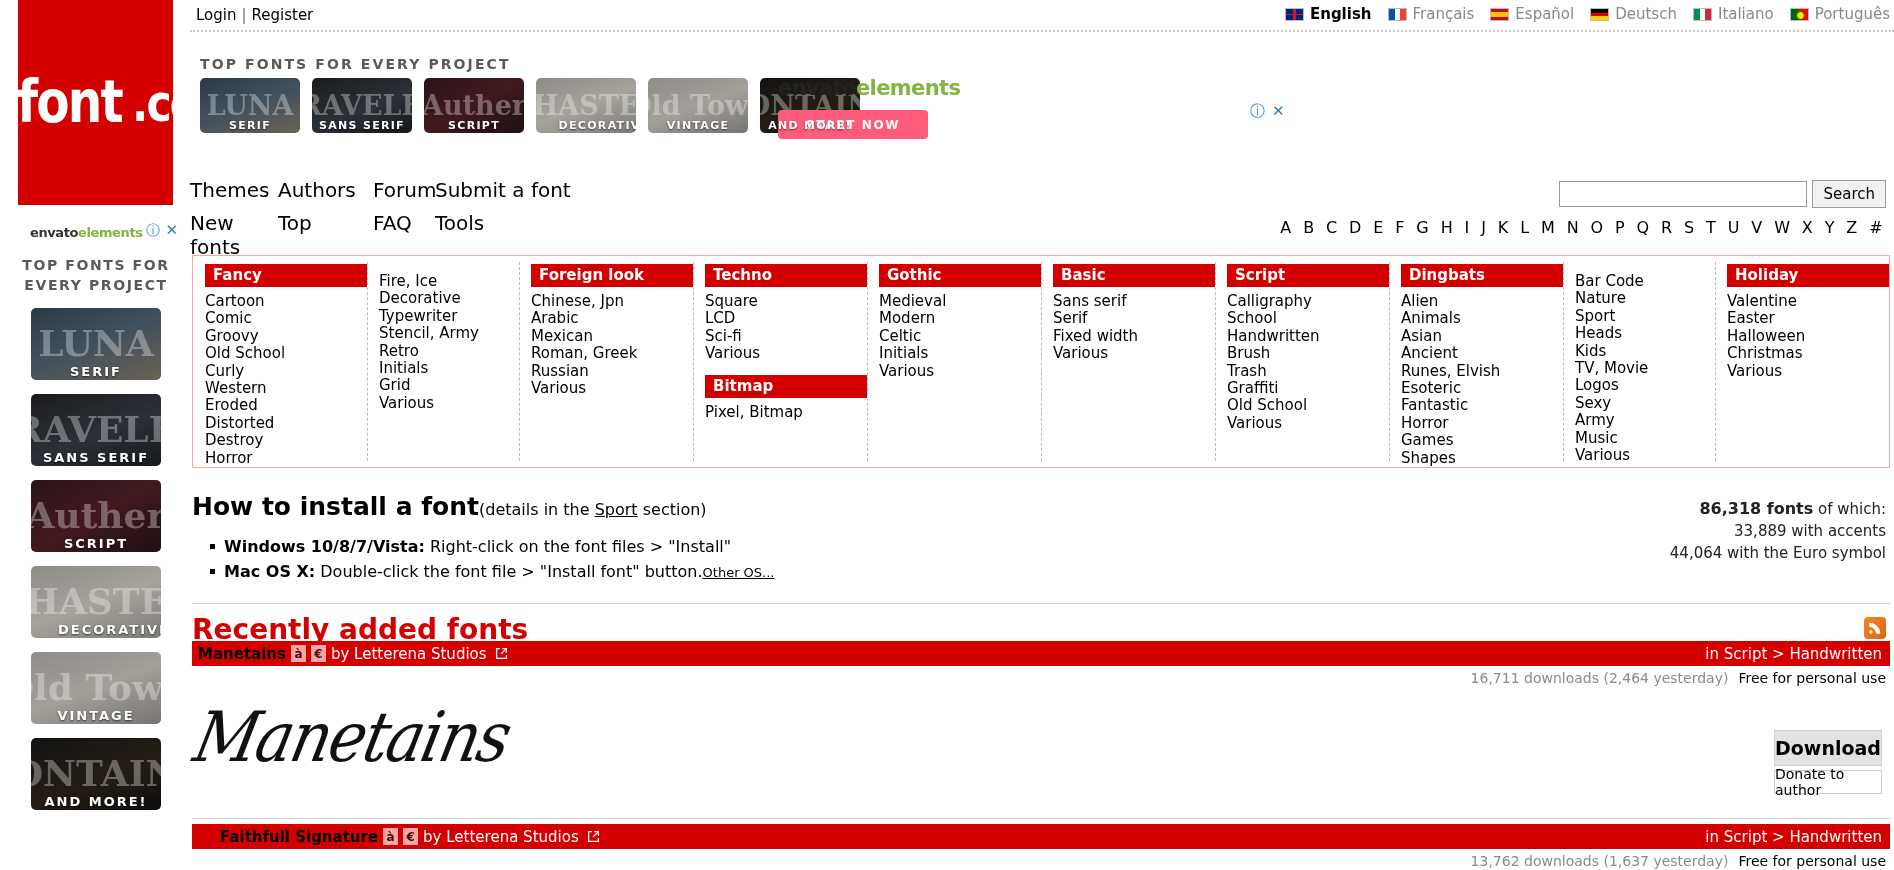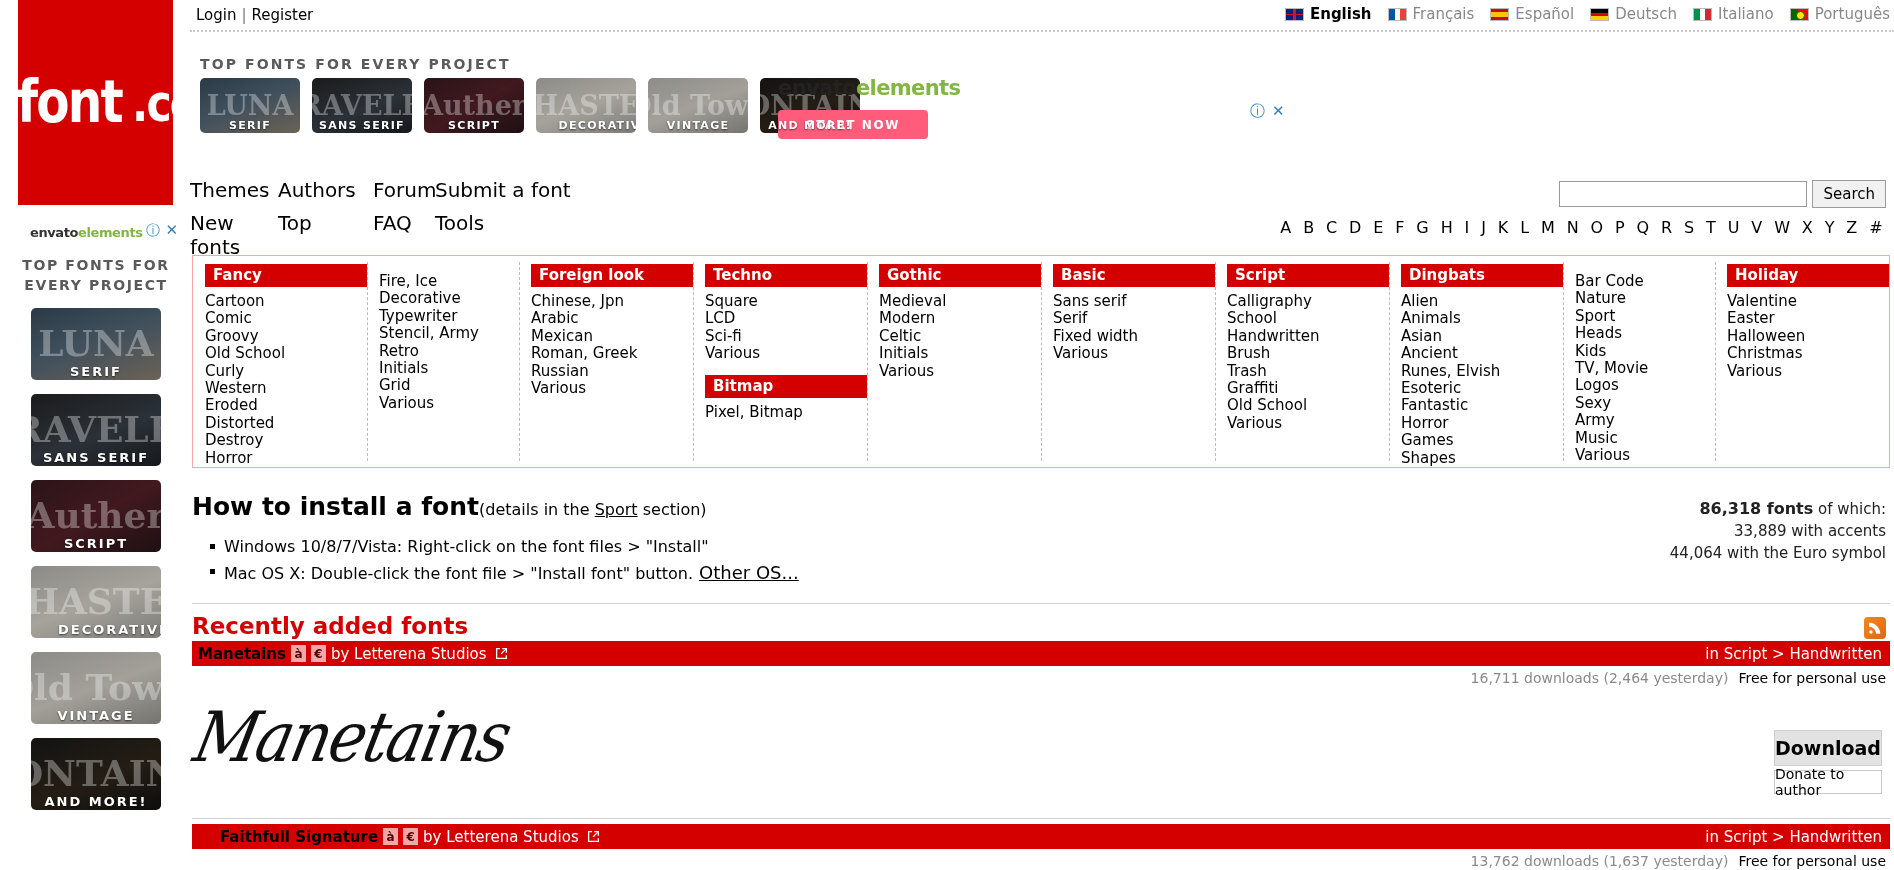--- a/index.html
+++ b/index.html
@@ -202,37 +202,37 @@
   }
   .install .sub { font-size: 16px; }
   .install .under { text-decoration: underline; }
   .install .extract { font-size: 17px; margin-top: 6px; }
   .install ul { margin: 16px 0 0 18px; padding: 0; list-style: none; }
   .install li { font-size: 16px; margin-bottom: 6px; position: relative; padding-left: 14px; }
   .install li::before {
     content: ""; position: absolute; left: 0; top: 7px;
     width: 5px; height: 5px; background: #000;
   }
-  .install li b { font-weight: 400; }
-  .otheros { text-decoration: underline; font-size: 18px; margin-left: 6px; }
+  .install li b { font-weight: 700; }
+  .otheros { text-decoration: underline; font-size: 13px; }
 
   .stats {
     position: absolute; right: 8px; top: 497px;
     text-align: right; font-size: 15px; line-height: 1.45; color: #222;
   }
   .stats b { font-weight: 700; font-size: 16px; }
 
   .hr {
     position: absolute; left: 192px; width: 1698px; height: 1px; background: #d0d0d0;
   }
 
   
   .recent-title {
     position: absolute; left: 192px; top: 613px;
-    font-size: 23px; font-weight: 700; color: #d40000;
+    font-size: 28px; font-weight: 700; color: #d40000;
   }
   .rss {
     position: absolute; right: 8px; top: 617px;
     width: 22px; height: 22px; border-radius: 4px;
     background: linear-gradient(135deg,#f08a24,#e2640f);
     display: flex; align-items: center; justify-content: center;
   }
   .rss svg { width: 14px; height: 14px; }
 
   .fontbar {

